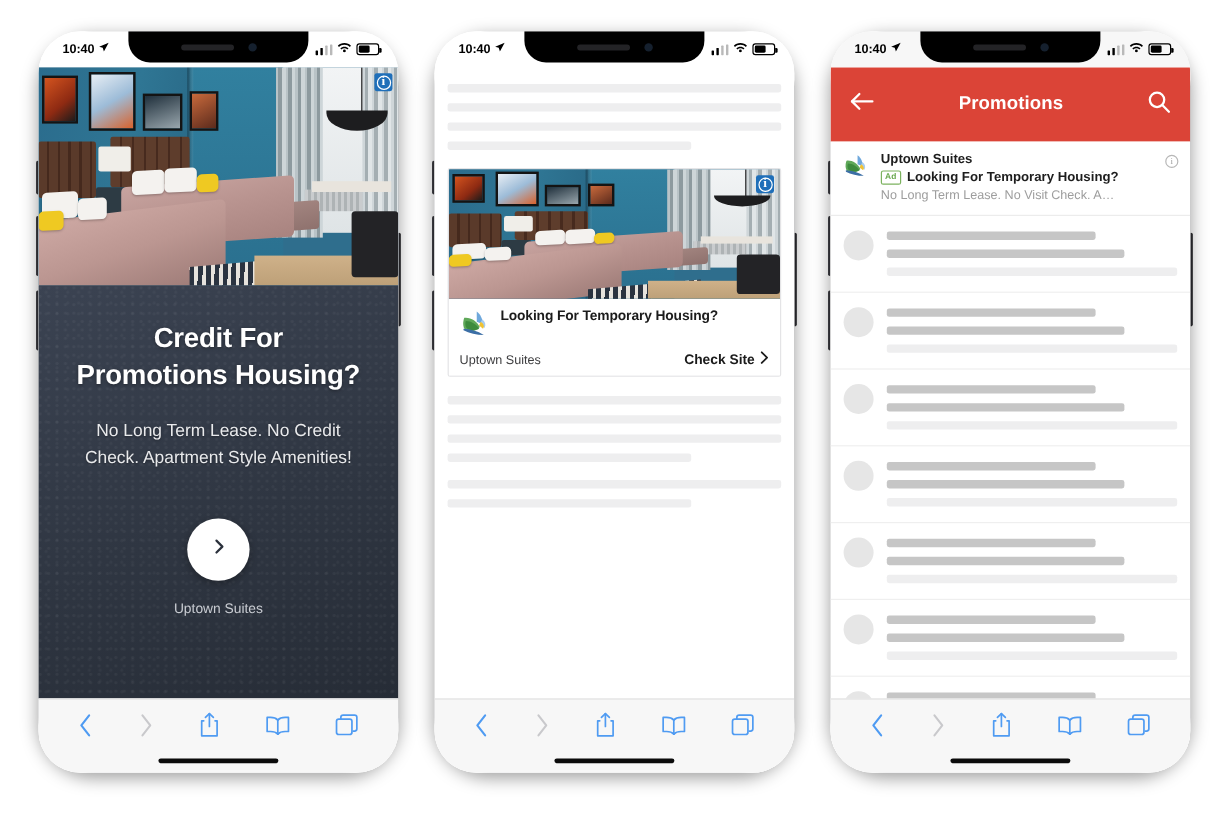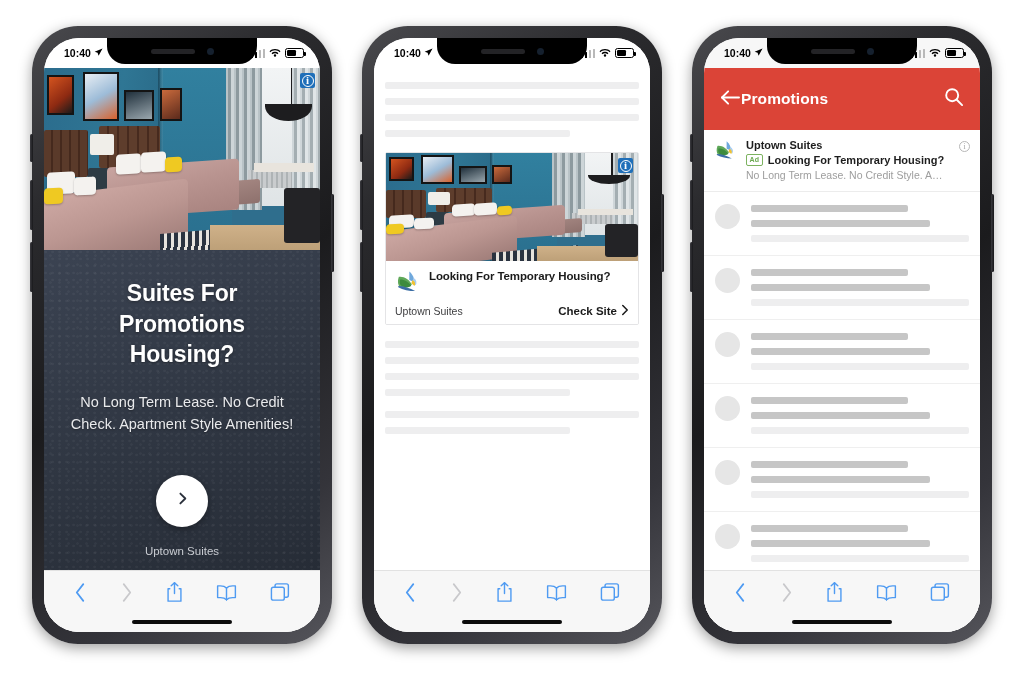--- a/index.html
+++ b/index.html
@@ -19,21 +19,20 @@
     background: #ffffff;
   }
 
   
   .phone {
     position: absolute;
     width: 300px;
     height: 618px;
     border-radius: 46px;
     background: linear-gradient(145deg,#4a4a4e 0%, #2b2b2e 22%, #1b1b1d 50%, #34343a 80%, #55555b 100%);
-    padding: 12px;
     box-shadow: 0 4px 14px rgba(0,0,0,0.38);
   }
   .phone-inner {
     position: relative;
     width: 100%;
     height: 100%;
     border-radius: 35px;
     background: #ffffff;
     overflow: hidden;
   }
@@ -257,21 +256,21 @@
   
   #phone3 { left: 692px; top: 26px; }
   .gm-header {
     height: 62px;
     background: #db4437;
     display: flex; align-items: center;
     padding: 0 16px;
     color: #fff;
   }
   .gm-title {
-    flex: 1; 
+    flex: 1; text-align: center;
     font-size: 15.5px; font-weight: bold;
     letter-spacing: .1px;
   }
   .promo-ad {
     display: flex; gap: 9px;
     padding: 9px 10px 10px;
     background: #fff;
     border-bottom: 1px solid #ececec;
     position: relative;
   }
@@ -388,21 +387,21 @@
             <div class="deskchair"></div>
           <div class="pendant-rod" style="right:10%;top:0;height:22%;"></div>
           <div class="pendant" style="right:3%;top:20%;"></div>
           <div class="adchoices">
             <span>i</span>
           </div>
         </div>
 
         <div class="interstitial">
           <div class="int-headline">
-            <div>Suites For</div>
+            <div>Credit For</div>
             <div>Promotions Housing?</div>
           </div>
           <div class="int-sub">No Long Term Lease. No Credit Check. Apartment Style Amenities!</div>
           <div class="int-cta">
             <span>
               <svg width="17" height="17" viewBox="0 0 24 24" fill="none" stroke="#2b313c" stroke-width="2.6" stroke-linecap="round" stroke-linejoin="round">
                   <polyline points="9 5 16 12 9 19"></polyline>
                 </svg>
             </span>
           </div>
@@ -688,21 +687,21 @@
               <path d="M8 16 C15 16 21 20 25 26 C19 29 12 28 9 25 C7 23 7 19 8 16 Z" fill="#3d8b3d"></path>
               <path d="M5 26 C14 26 23 29 31 34 C22 34 12 32 5 28 Z" fill="#3b6ea5"></path>
             </svg>
           </span>
           <div class="promo-ad-txt">
             <div class="promo-sender">Uptown Suites</div>
             <div class="promo-subject-row">
               <span class="ad-badge">Ad</span>
               <span class="promo-subject">Looking For Temporary Housing?</span>
             </div>
-            <div class="promo-snippet">No Long Term Lease. No Credit Style. A…</div>
+            <div class="promo-snippet">No Long Term Lease. No Visit Check. A…</div>
           </div>
           <span class="promo-info">
             <span>i</span>
           </span>
         </div>
 
         <div class="promo-rows">
           <div class="promo-row">
             <div class="avatar"></div>
             <div class="row-lines">

